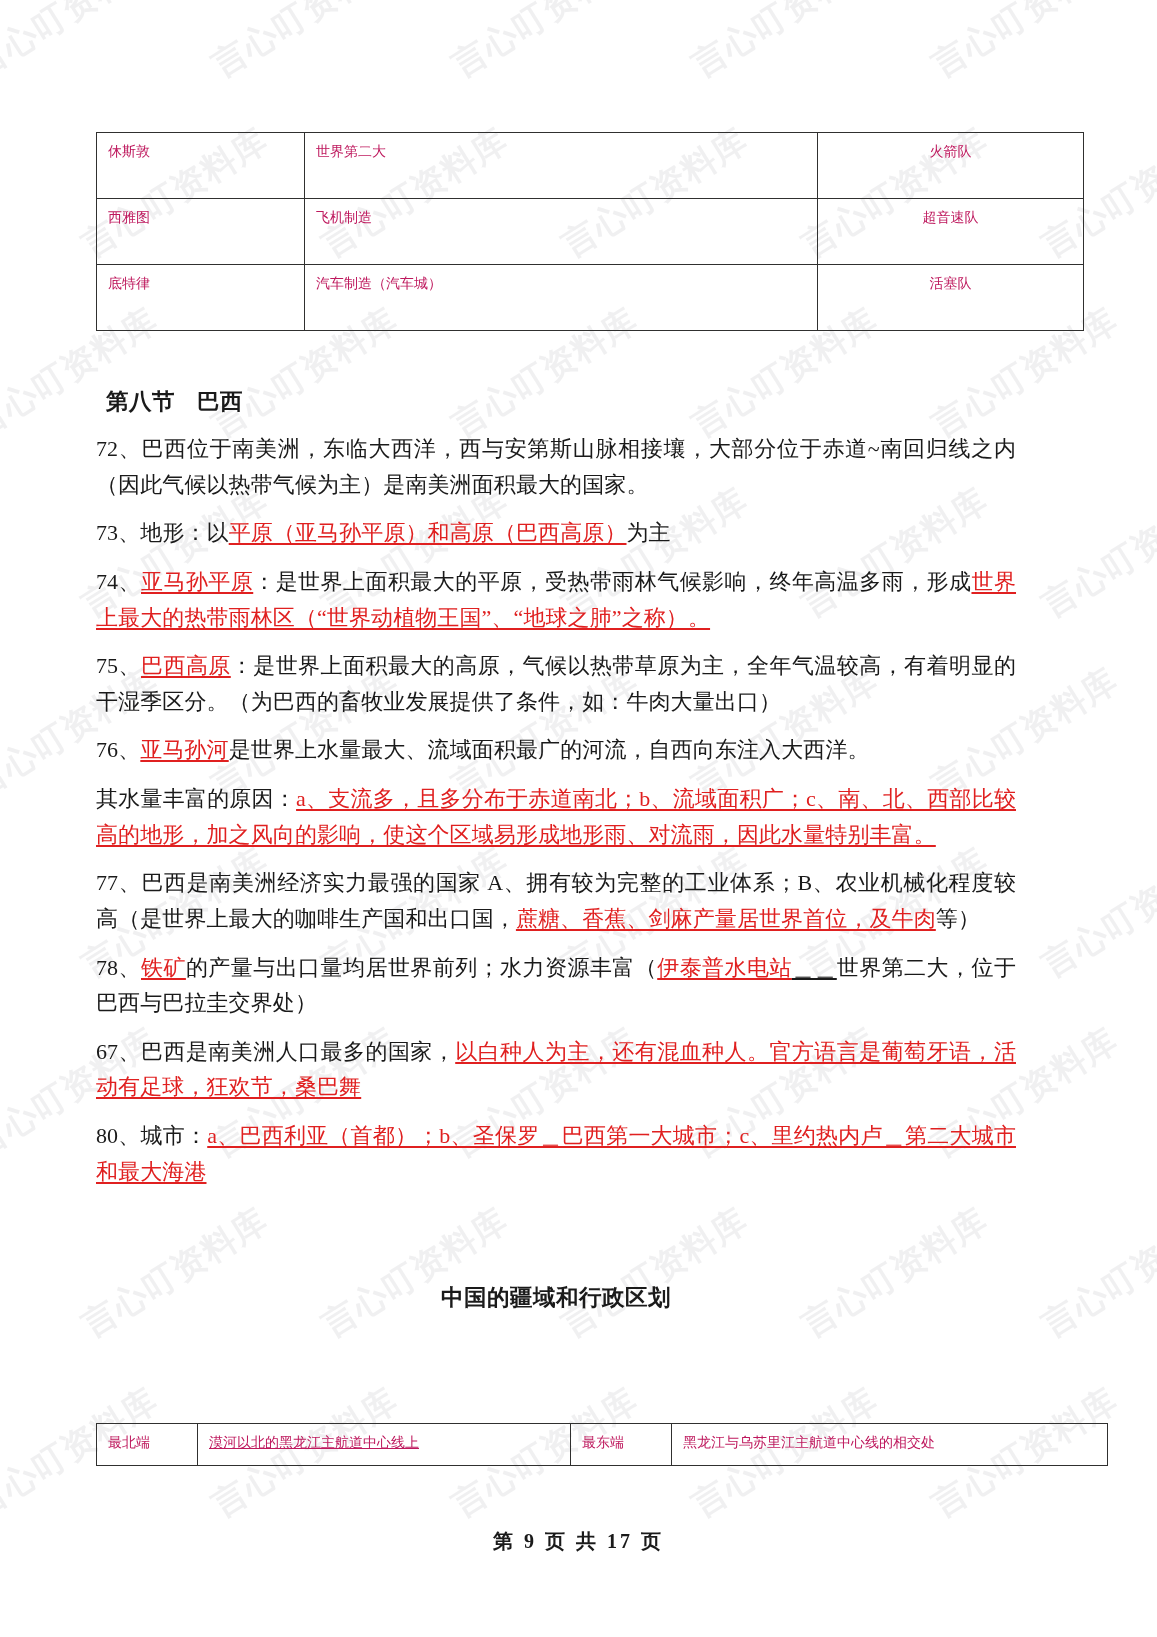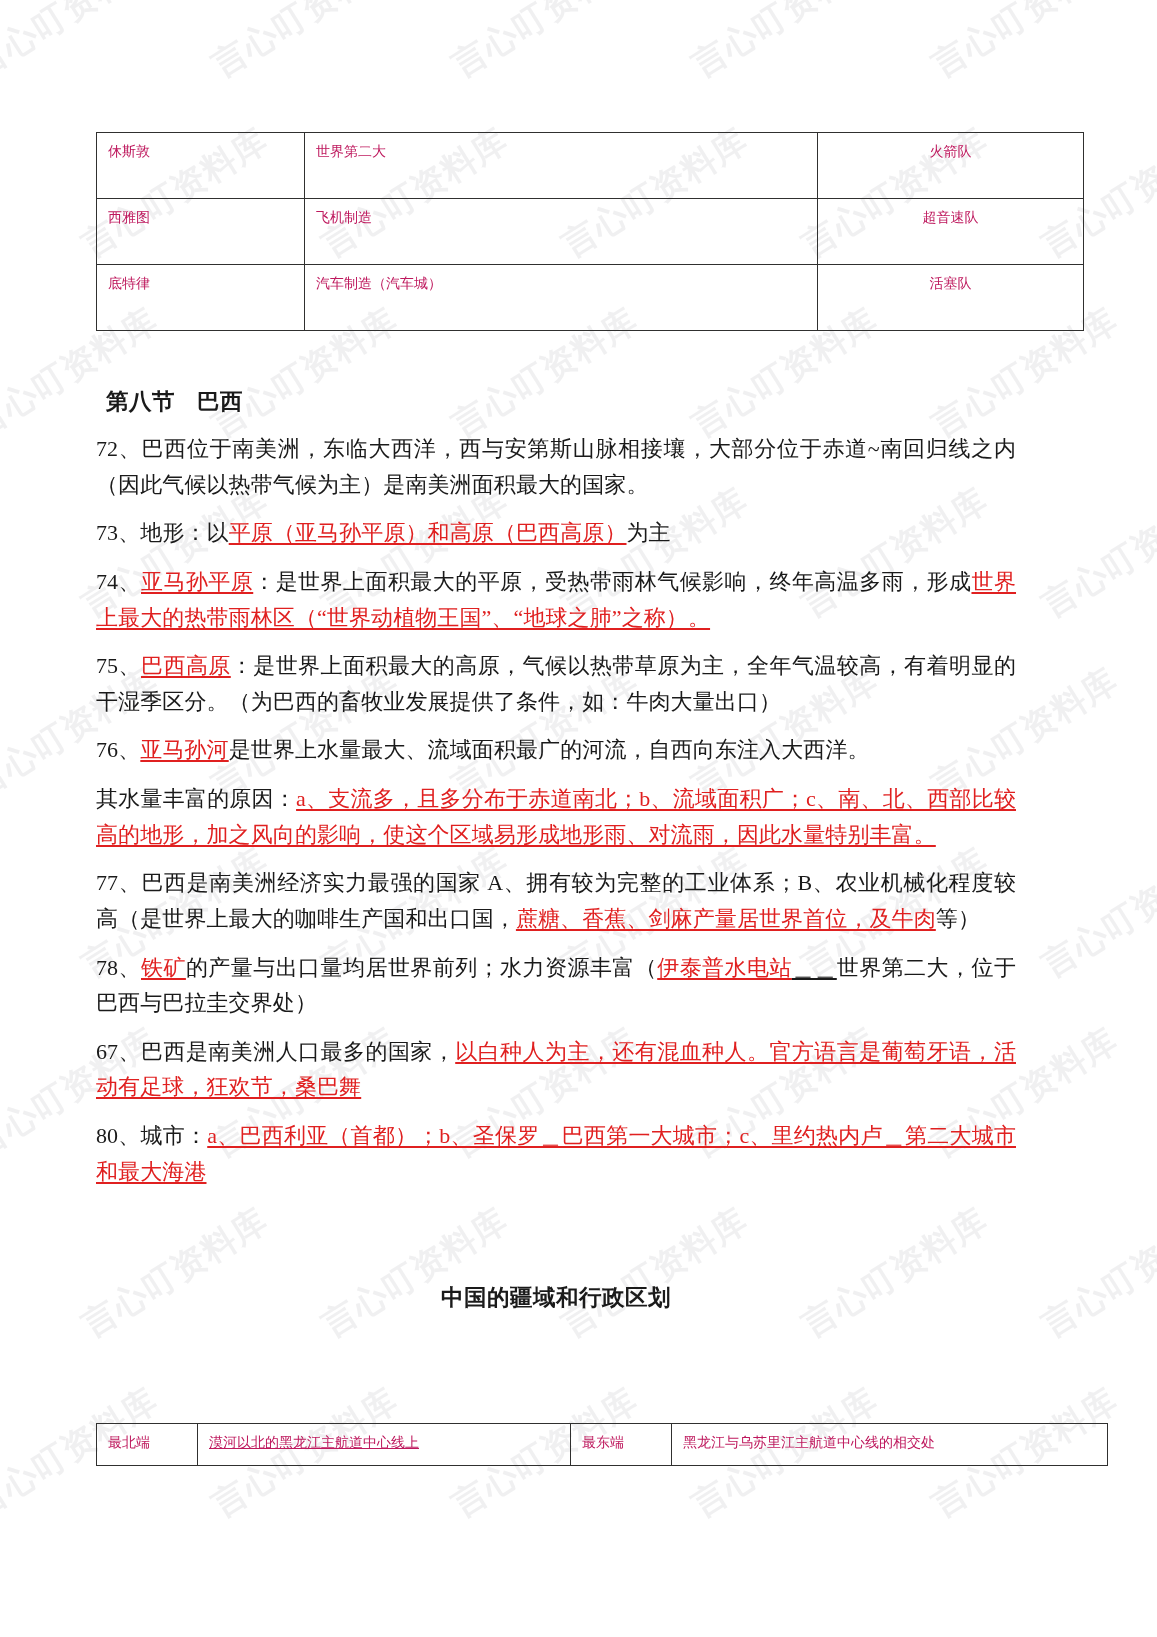--- a/index.html
+++ b/index.html
@@ -234,14 +234,15 @@
           <td class="c1">最北端</td>
           <td class="c2">漠河以北的黑龙江主航道中心线上</td>
           <td class="c3">最东端</td>
           <td class="c4">黑龙江与乌苏里江主航道中心线的相交处</td>
         </tr>
       </tbody>
     </table>
 
   </div>
 
+  <div class="footer">第 9 页 共 17 页</div>
 
 </div>
 
 </body></html>

